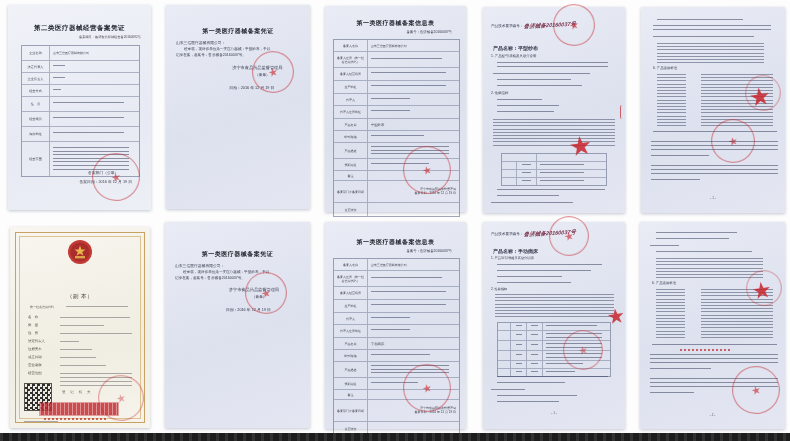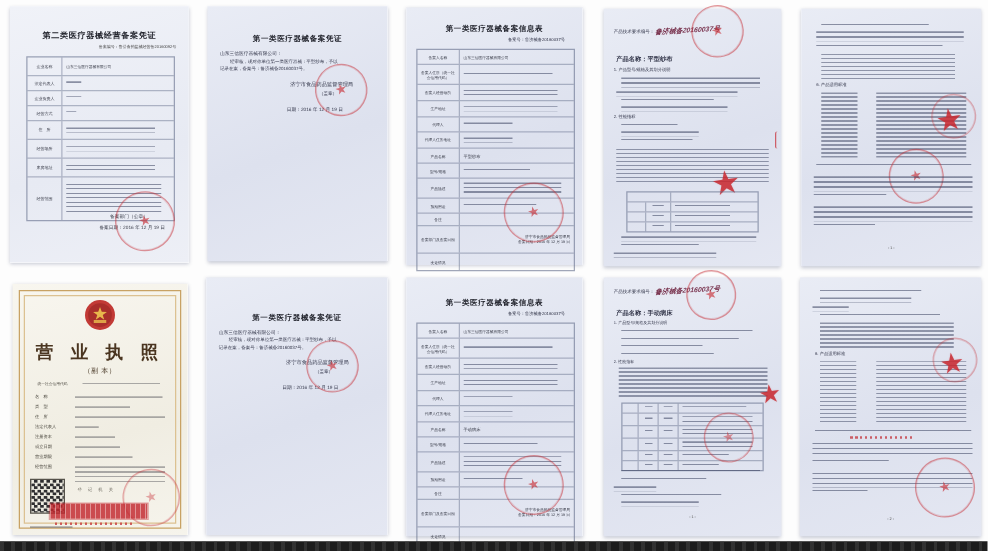--- a/index.html
+++ b/index.html
@@ -288,21 +288,20 @@
     <div class="lic-frame"></div>
     <div class="lic-frame2"></div>
     <div class="abs" style="left:57px;top:12px;width:26px;height:26px;">
       <svg width="26" height="26" viewBox="0 0 26 26">
         <circle cx="13" cy="13" r="12" fill="#c23a36"></circle>
         <circle cx="13" cy="13" r="9.5" fill="#a92e2b"></circle>
         <path d="M13 6.5 L14.4 10.4 L18.5 10.5 L15.2 12.9 L16.4 16.8 L13 14.4 L9.6 16.8 L10.8 12.9 L7.5 10.5 L11.6 10.4 Z" fill="#e8b64c"></path>
         <rect x="8" y="17" width="10" height="2.4" fill="#e8b64c" opacity=".85"></rect>
       </svg>
     </div>
-    <div class="ttl" style="top:46px;font-size:14px;letter-spacing:5px;color:#4a3520;">营 业 执 照</div>
     <div class="ttl" style="top:66px;font-size:5.5px;color:#4a3a28;font-weight:normal;">（副 本）</div>
     <div class="abs sm" style="top:79px;left:20px;font-size:3px;color:#55524a;">统一社会信用代码</div>
     <div class="fl gray" style="left:56px;top:79px;width:44%;height:3.4px;"></div>
     <div class="abs" style="left:18px;top:89px;width:106px;">
       <div style="position:relative;height:8px;">
           <span class="abs sm" style="font-size:3.4px;color:#4a473e;">名　称</span>
           <div class="fl gray" style="left:30%;top:1px;width:66%;height:3.4px;"></div>
         </div>
       <div style="position:relative;height:8px;">
           <span class="abs sm" style="font-size:3.4px;color:#4a473e;">类　型</span>

